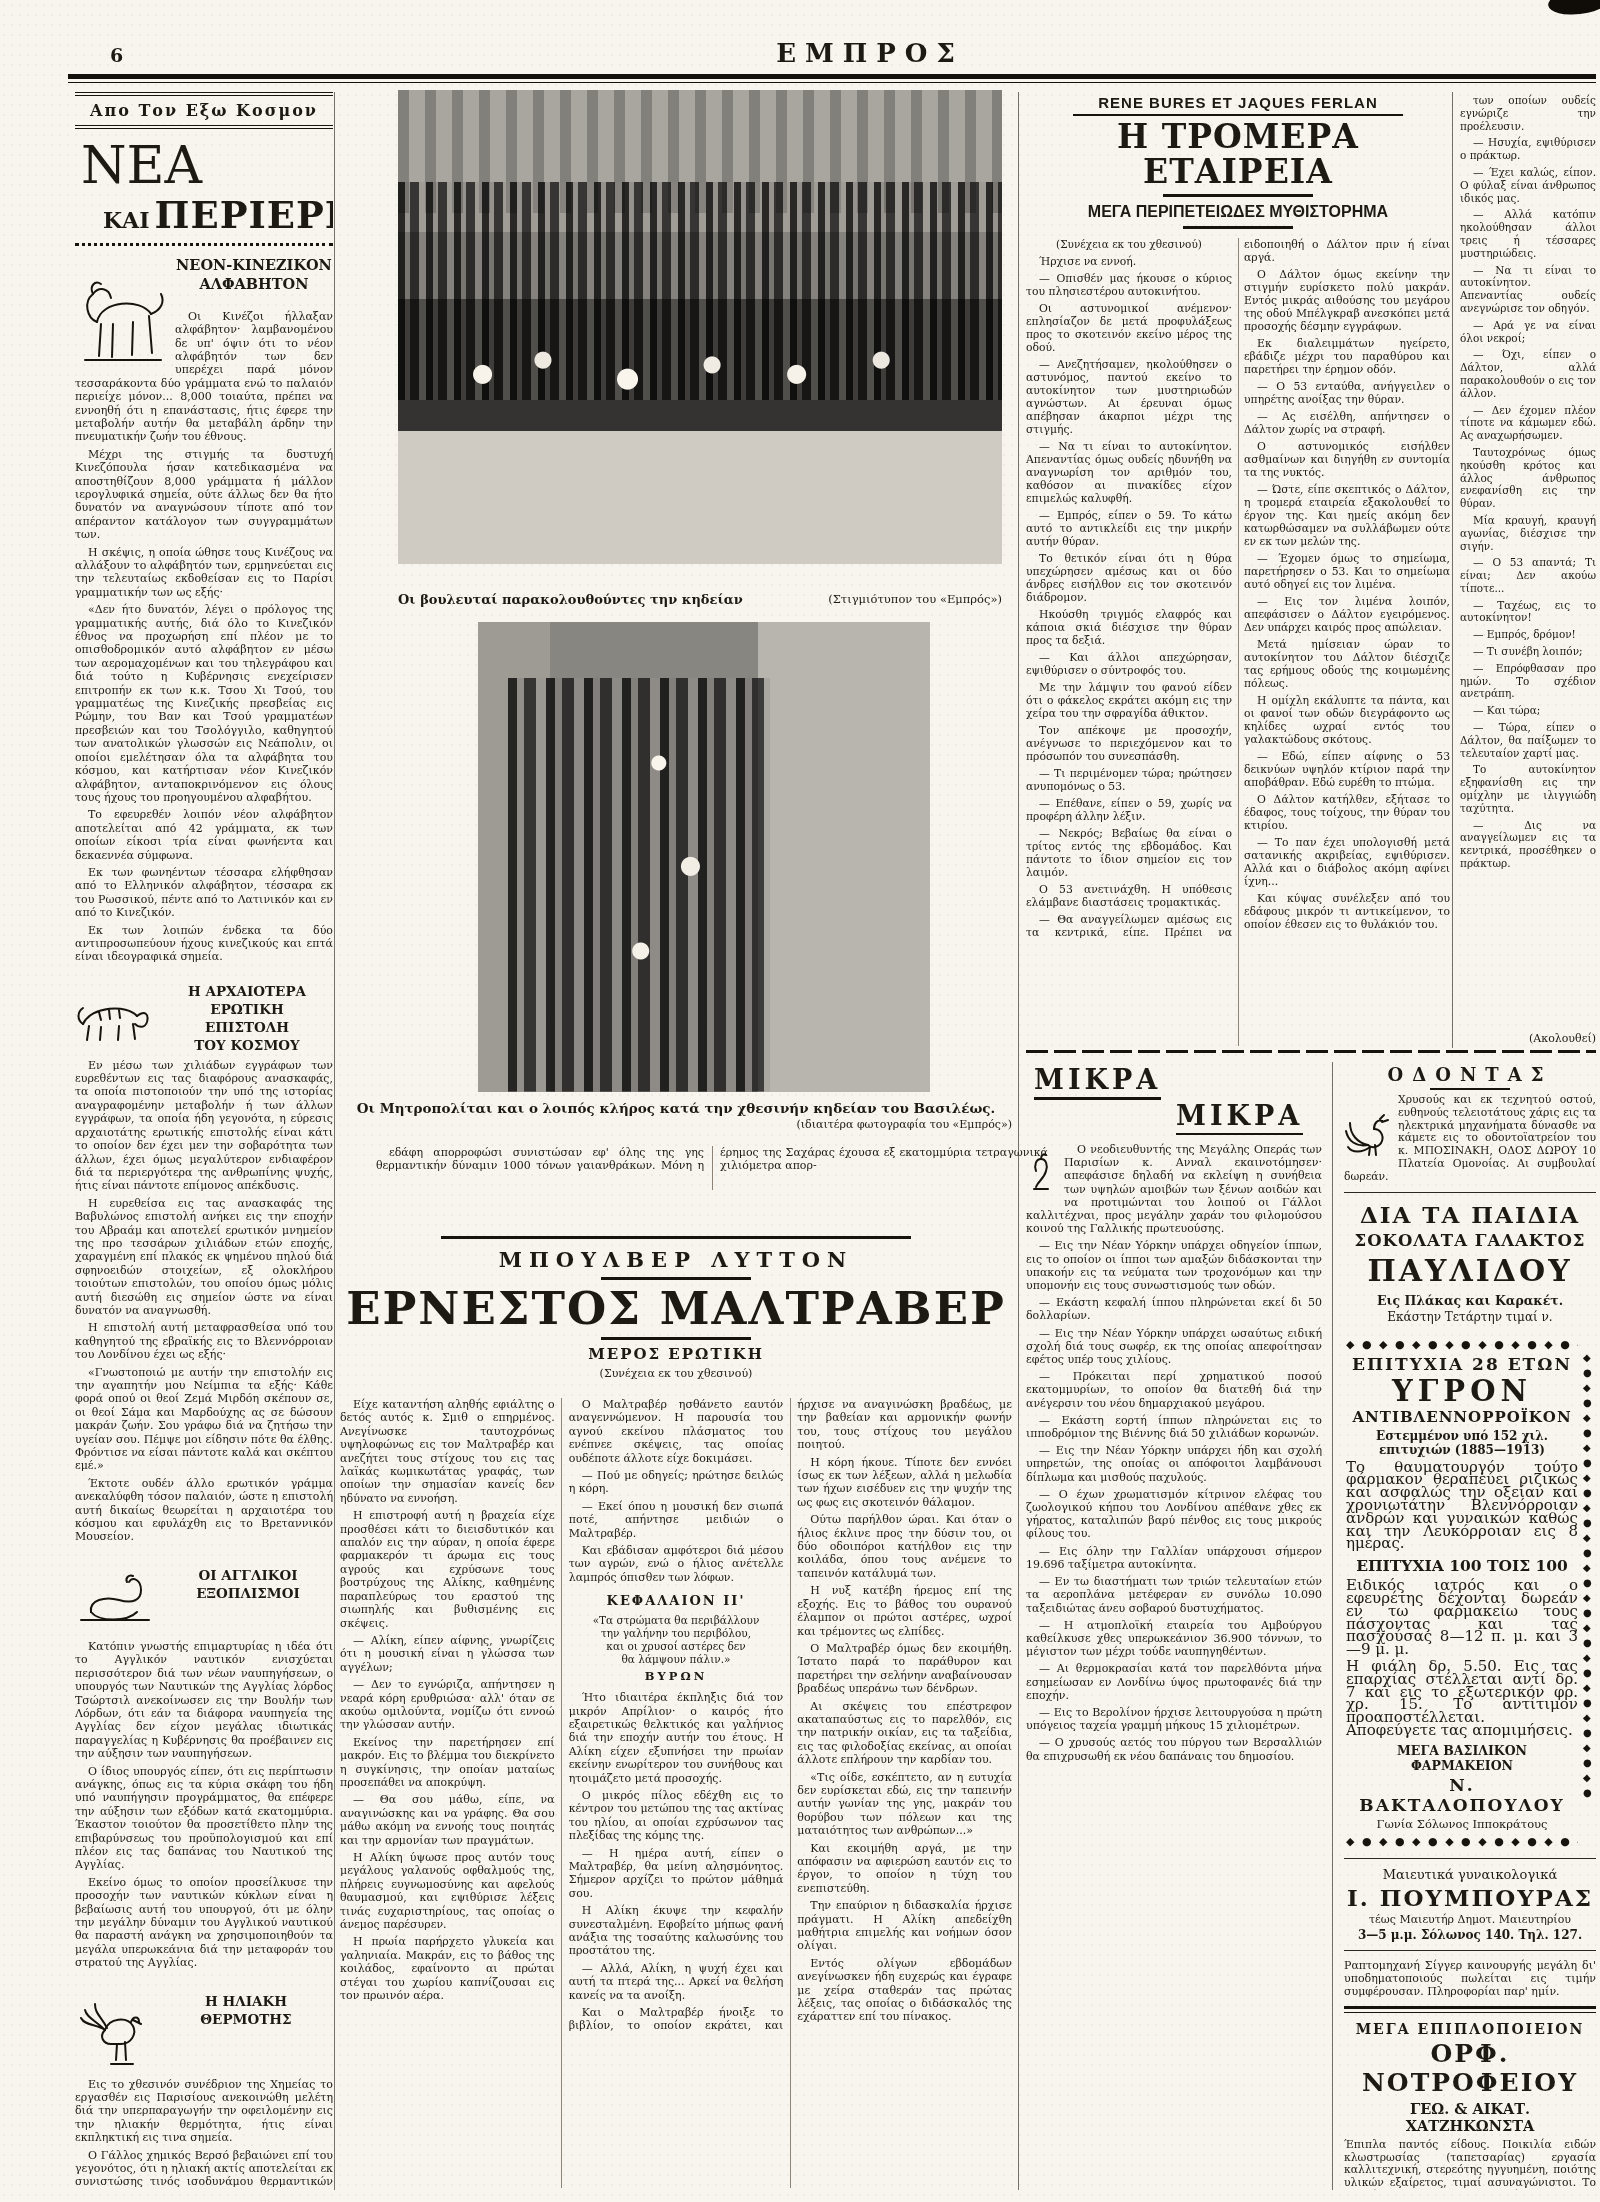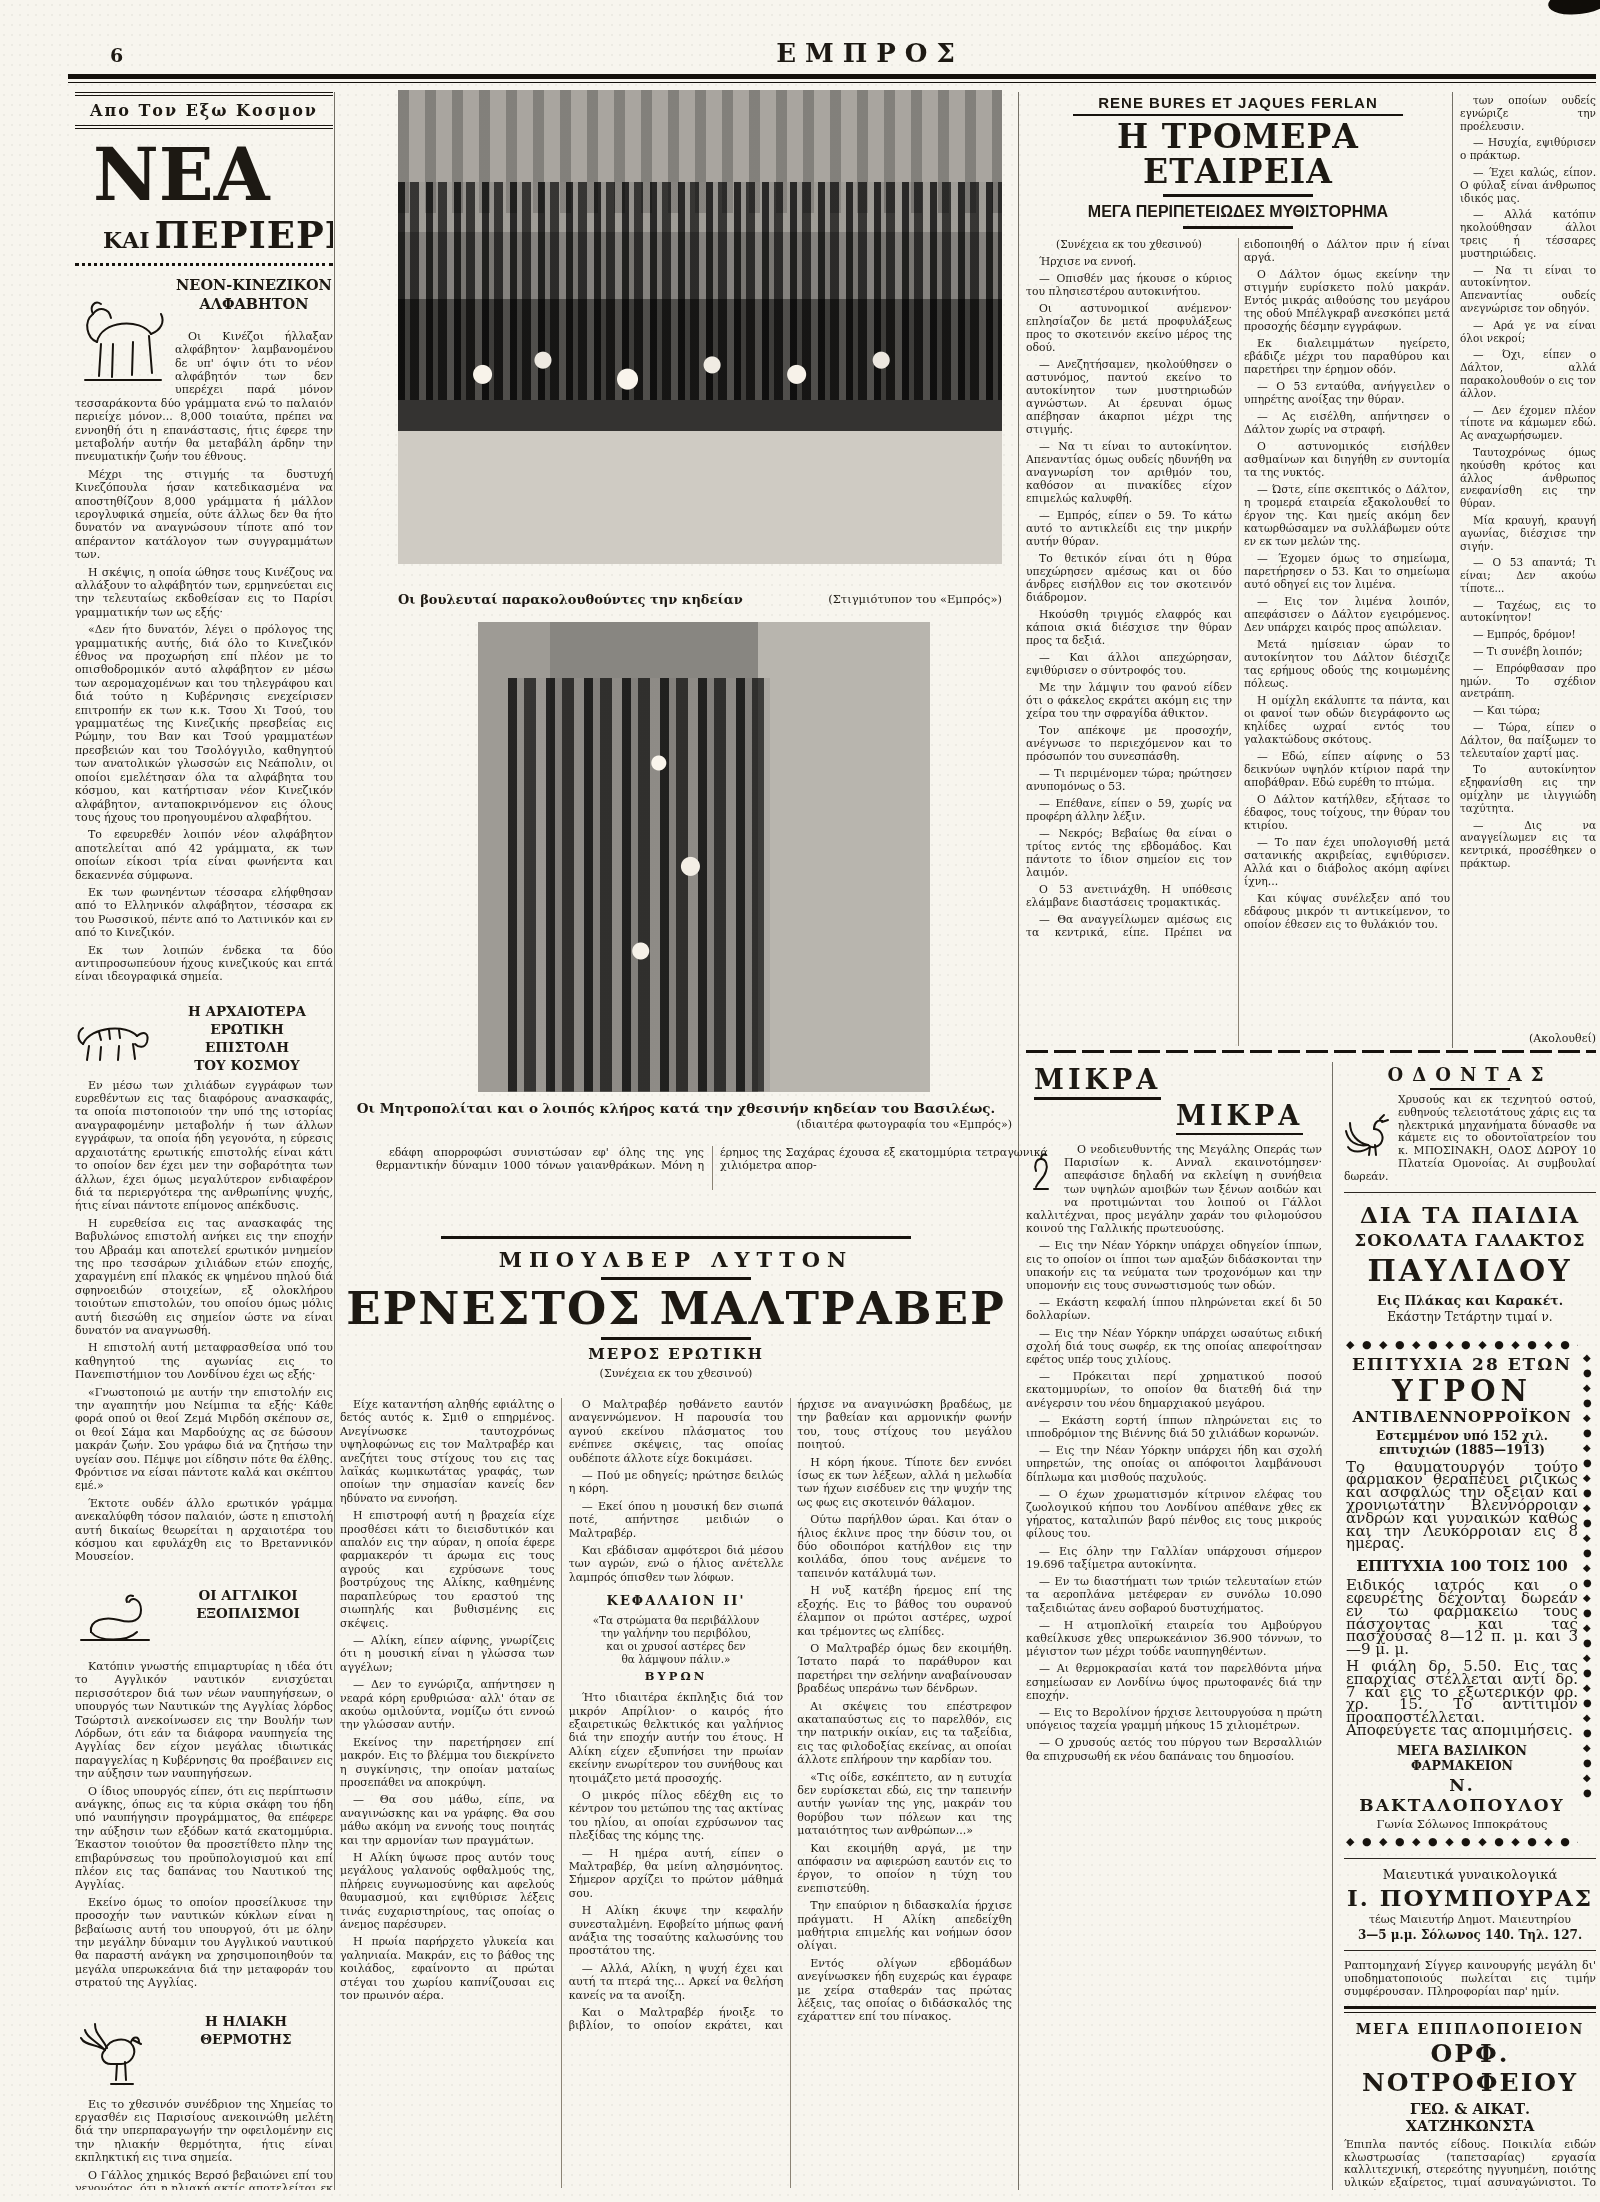--- a/index.html
+++ b/index.html
@@ -12,21 +12,21 @@
   .vrule{position:absolute;width:1px;background:#4a443a;opacity:.75;}
   p{margin:0 0 4px 0;text-indent:13px;}
   .just{text-align:justify;}
   
   .pageno{font-size:19px;font-weight:bold;}
   .masthead{font-size:26px;font-weight:bold;letter-spacing:9px;text-align:center;}
   .headbar{position:absolute;background:#14100b;}
   
   .kosmos-box{border-top:4px double #17130e;border-bottom:4px double #17130e;
     text-align:center;font-weight:bold;font-size:16px;letter-spacing:2px;padding:5px 0;}
-  .nea{font-size:72px;font-weight:bold;line-height:1;margin:10px 0 0 18px;}
+  .nea{font-size:52px;font-weight:normal;line-height:1;margin:10px 0 0 6px;}
   .perierga-line{white-space:nowrap;margin:2px 0 6px 28px;}
   .kai{font-size:22px;font-weight:bold;}
   .perierga{font-size:37px;font-weight:bold;letter-spacing:1px;}
   .dotted-rule{border-bottom:3px dotted #17130e;margin:4px 0 10px 0;}
   .lc-article h3{font-size:14.5px;font-weight:bold;text-align:center;margin:6px 0 16px 0;line-height:1.3;}
   .lc-body{font-size:11px;line-height:13.4px;}
   .illus{float:left;margin:2px 8px 2px 0;}
   .lc-head-wrap{overflow:hidden;margin-top:14px;}
   .lc-head-lines{font-size:13.5px;font-weight:bold;text-align:center;line-height:1.35;padding-top:4px;}
   
@@ -186,21 +186,21 @@
       <div class="lc-head-lines">
         <div>Η ΑΡΧΑΙΟΤΕΡΑ</div>
         <div>ΕΡΩΤΙΚΗ</div>
         <div>ΕΠΙΣΤΟΛΗ</div>
         <div>ΤΟΥ ΚΟΣΜΟΥ</div>
       </div>
       <div style="clear:both;"></div>
       <div class="lc-body just" style="margin-top:4px;">
           <p>Εν μέσω των χιλιάδων εγγράφων των ευρεθέντων εις τας διαφόρους ανασκαφάς, τα οποία πιστοποιούν την υπό της ιστορίας αναγραφομένην μεταβολήν ή των άλλων εγγράφων, τα οποία ήδη γεγονότα, η εύρεσις αρχαιοτάτης ερωτικής επιστολής είναι κάτι το οποίον δεν έχει μεν την σοβαρότητα των άλλων, έχει όμως μεγαλύτερον ενδιαφέρον διά τα περιεργότερα της ανθρωπίνης ψυχής, ήτις είναι πάντοτε επίμονος απέκδυσις.</p>
           <p>Η ευρεθείσα εις τας ανασκαφάς της Βαβυλώνος επιστολή ανήκει εις την εποχήν του Αβραάμ και αποτελεί ερωτικόν μνημείον της προ τεσσάρων χιλιάδων ετών εποχής, χαραγμένη επί πλακός εκ ψημένου πηλού διά σφηνοειδών στοιχείων, εξ ολοκλήρου τοιούτων επιστολών, του οποίου όμως μόλις αυτή διεσώθη εις σημείον ώστε να είναι δυνατόν να αναγνωσθή.</p>
-          <p>Η επιστολή αυτή μεταφρασθείσα υπό του καθηγητού της αγωνίας εις το Πανεπιστήμιον του Λονδίνου έχει ως εξής·</p>
+          <p>Η επιστολή αυτή μεταφρασθείσα υπό του καθηγητού της εβραϊκής εις το Βλεννόρροιαν του Λονδίνου έχει ως εξής·</p>
           <p>«Γνωστοποιώ με αυτήν την επιστολήν εις την αγαπητήν μου Νείμπια τα εξής· Κάθε φορά οπού οι θεοί Ζεμά Μιρδόη σκέπουν σε, οι θεοί Σάμα και Μαρδούχης ας σε δώσουν μακράν ζωήν. Σου γράφω διά να ζητήσω την υγείαν σου. Πέμψε μοι είδησιν πότε θα έλθης. Φρόντισε να είσαι πάντοτε καλά και σκέπτου εμέ.»</p>
           <p>Έκτοτε ουδέν άλλο ερωτικόν γράμμα ανεκαλύφθη τόσον παλαιόν, ώστε η επιστολή αυτή δικαίως θεωρείται η αρχαιοτέρα του κόσμου και εφυλάχθη εις το Βρεταννικόν Μουσείον.</p>
         </div>
     </div>
 
     <div class="lc-article lc-head-wrap">
       <div class="illus">
         <svg width="80" height="66" viewBox="0 0 80 66">
           <path d="M16 48 C14 36 30 32 44 36 C58 40 66 36 66 26 C66 16 58 12 54 18"></path>
           <path d="M16 48 C24 58 52 58 62 48"></path>

